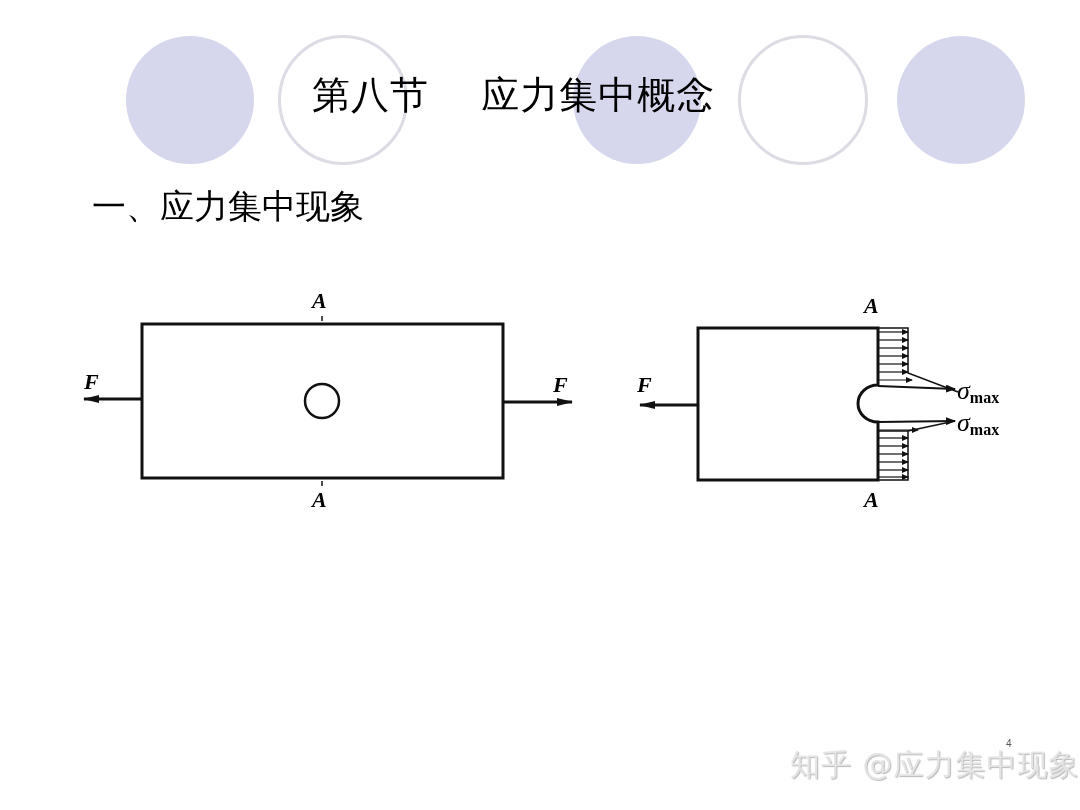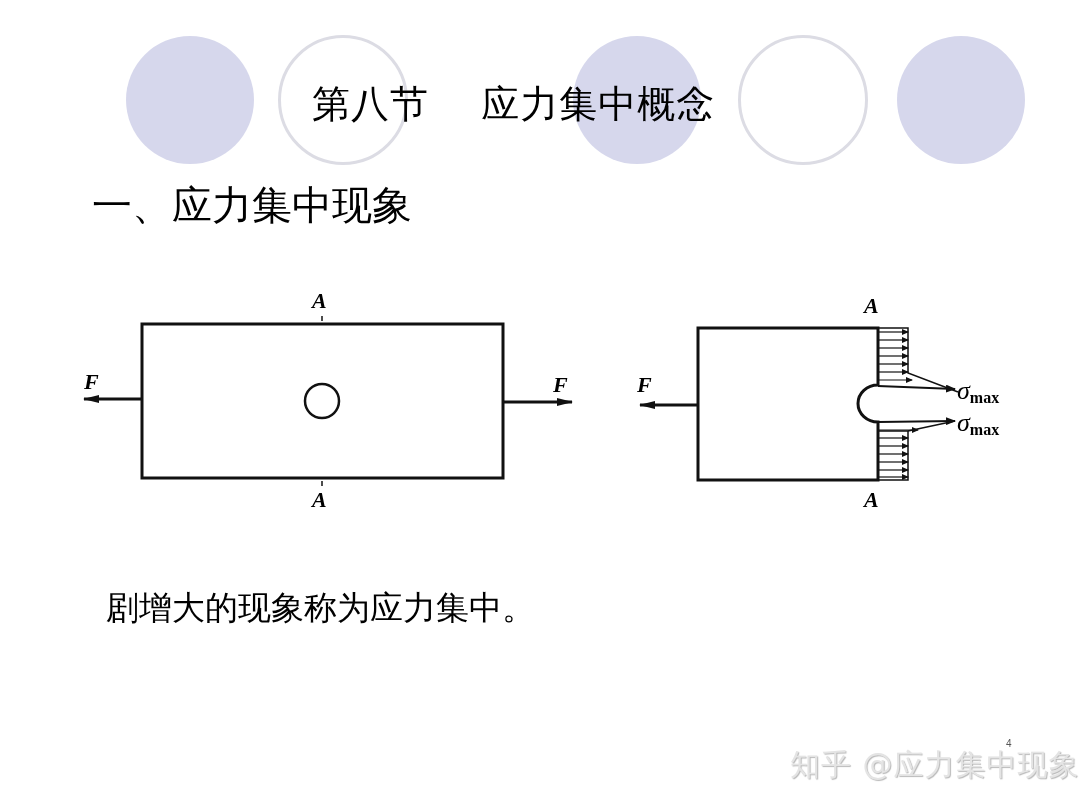--- a/index.html
+++ b/index.html
@@ -1,24 +1,24 @@
 <!DOCTYPE html>
 <html><head>
 <meta charset="utf-8">
 <style>
   html, body { margin:0; padding:0; background:#ffffff; }
   body { width:1080px; height:810px; position:relative; overflow:hidden;
          font-family: "DejaVu Serif", "Liberation Serif", serif; color:#000; }
   .deco { position:absolute; border-radius:50%; box-sizing:border-box; }
   .deco.filled { background:#d6d7ec; }
   .deco.outline { background:#fff; border:3px solid #dcdce4; }
-  .title { position:absolute; left:312px; top:80px; font-size:38px; line-height:48px;
+  .title { position:absolute; left:312px; top:71px; font-size:38px; line-height:48px;
            font-family: "DejaVu Serif", "Liberation Serif", serif; white-space:pre; letter-spacing:1px; }
-  .subtitle { position:absolute; left:92px; top:184px; font-size:40px; line-height:44px;
-              font-family: Liberation Serif, serif; }
+  .subtitle { position:absolute; left:92px; top:184px; font-size:34px; line-height:44px;
+              font-family: Liberation Sans, sans-serif; }
   .body-text { position:absolute; left:106px; top:577px; width:900px; font-size:33px; line-height:62px;
                font-family: "DejaVu Sans", "Liberation Sans", sans-serif; }
   .body-text div { white-space:nowrap; }
   svg.fig { position:absolute; left:0; top:0; }
   .lbl { font-family: "Liberation Serif", "DejaVu Serif", serif; font-style:italic; font-weight:bold; font-size:22px; }
   .sig { font-family: "Liberation Serif", "DejaVu Serif", serif; font-style:italic; font-size:26px; }
   .sub { font-family: "Liberation Serif", "DejaVu Serif", serif; font-weight:bold; font-size:16px; }
   .watermark { position:absolute; left:790px; top:745px; font-size:30px; color:#e4e4e4;
                font-family: "DejaVu Sans", "Liberation Sans", sans-serif;
                text-shadow: 1px 1px 1px #b8b8b8; letter-spacing:1px; }
@@ -97,17 +97,16 @@
 
   <text x="957" y="399">
     <tspan class="sig">σ</tspan><tspan class="sub" dy="4">max</tspan>
   </text>
   <text x="957" y="431">
     <tspan class="sig">σ</tspan><tspan class="sub" dy="4">max</tspan>
   </text>
 </svg>
 
 <div class="body-text">
-  <div>剧增大的现象称为应力集中。</div>
 </div>
 
 <div class="slide-num">4</div>
 <div class="watermark">知乎 @应力集中现象</div>
 
 </body></html>

